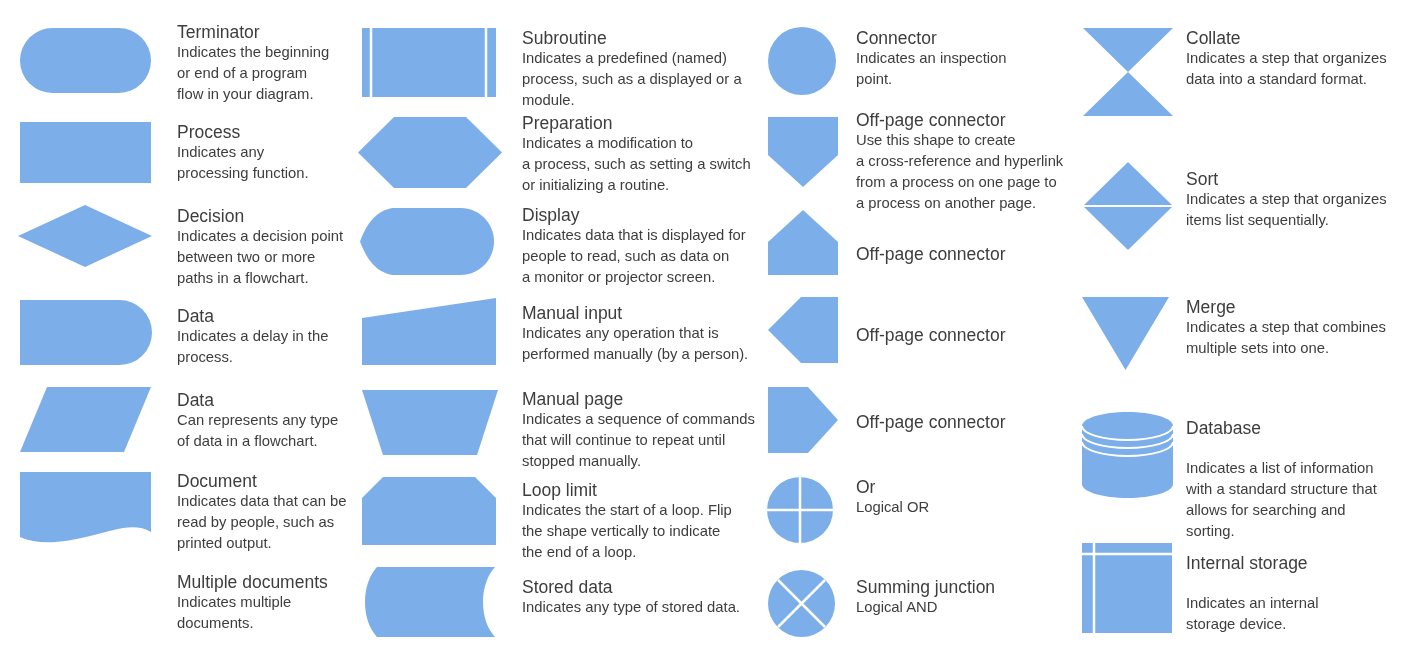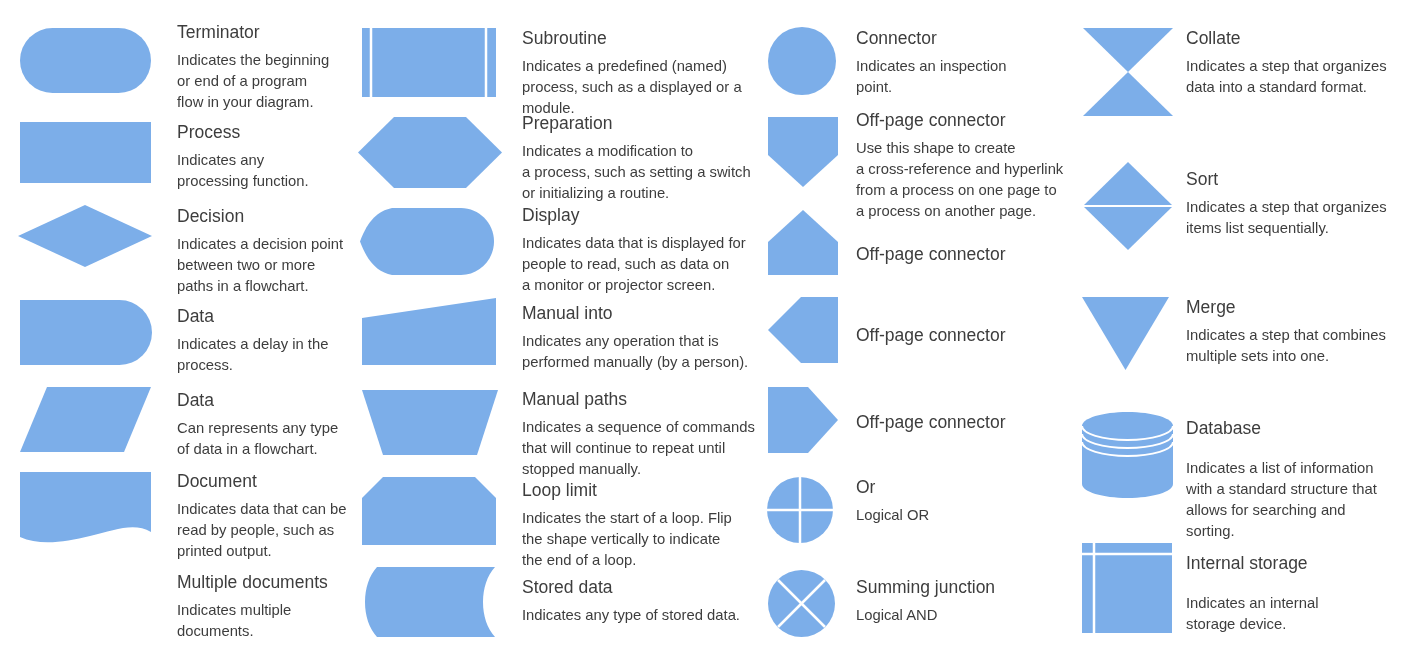--- a/index.html
+++ b/index.html
@@ -1,21 +1,21 @@
 <!DOCTYPE html>
 <html style="--shape-fill: #7caee9; --text-color: #3d3d3d; --background: #ffffff;"><head>
 <meta charset="utf-8">
 <style>
   html,body{margin:0;padding:0;}
   body{background:#fff;font-family:"Liberation Sans",sans-serif;}
   .canvas{position:relative;width:1411px;height:655px;background:var(--background,#ffffff);overflow:hidden;border-radius:7px;}
   .shape{position:absolute;display:block;}
   .text{position:absolute;color:var(--text-color,#3d3d3d);}
   .title{font-size:17.5px;line-height:20px;font-weight:400;letter-spacing:0px;}
-  .desc{font-size:14.8px;line-height:21px;margin-top:8px;white-space:pre-line;}
+  .desc{font-size:14.8px;line-height:21px;margin-top:0;white-space:pre-line;}
   .gap-lg .desc{margin-top:20px;}
   .sf{fill:var(--shape-fill,#7caee9);}
   .ws{stroke:#ffffff;fill:none;}
 </style>
 </head>
 <body>
 
 <div class="canvas">
 
   <div>
@@ -127,31 +127,31 @@
       <div class="desc">Indicates data that is displayed for
 people to read, such as data on
 a monitor or projector screen.</div>
     </div>
   </div>
   <div>
     <svg class="shape" style="left:362px;top:298px" width="134" height="67" viewBox="0 0 134 67">
         <polygon class="sf" points="0,20 134,0 134,67 0,67"></polygon>
       </svg>
     <div class="text" style="left:522px;top:303px;width:250px">
-      <div class="title">Manual into</div>
+      <div class="title">Manual input</div>
       <div class="desc">Indicates any operation that is
 performed manually (by a person).</div>
     </div>
   </div>
   <div>
     <svg class="shape" style="left:362px;top:390px" width="136" height="65" viewBox="0 0 136 65">
         <polygon class="sf" points="0,0 136,0 115,65 21,65"></polygon>
       </svg>
     <div class="text" style="left:522px;top:389px;width:250px">
-      <div class="title">Manual paths</div>
+      <div class="title">Manual page</div>
       <div class="desc">Indicates a sequence of commands
 that will continue to repeat until
 stopped manually.</div>
     </div>
   </div>
   <div>
     <svg class="shape" style="left:362px;top:477px" width="134" height="68" viewBox="0 0 134 68">
         <polygon class="sf" points="21,0 113,0 134,21 134,68 0,68 0,21"></polygon>
       </svg>
     <div class="text" style="left:522px;top:480px;width:250px">

